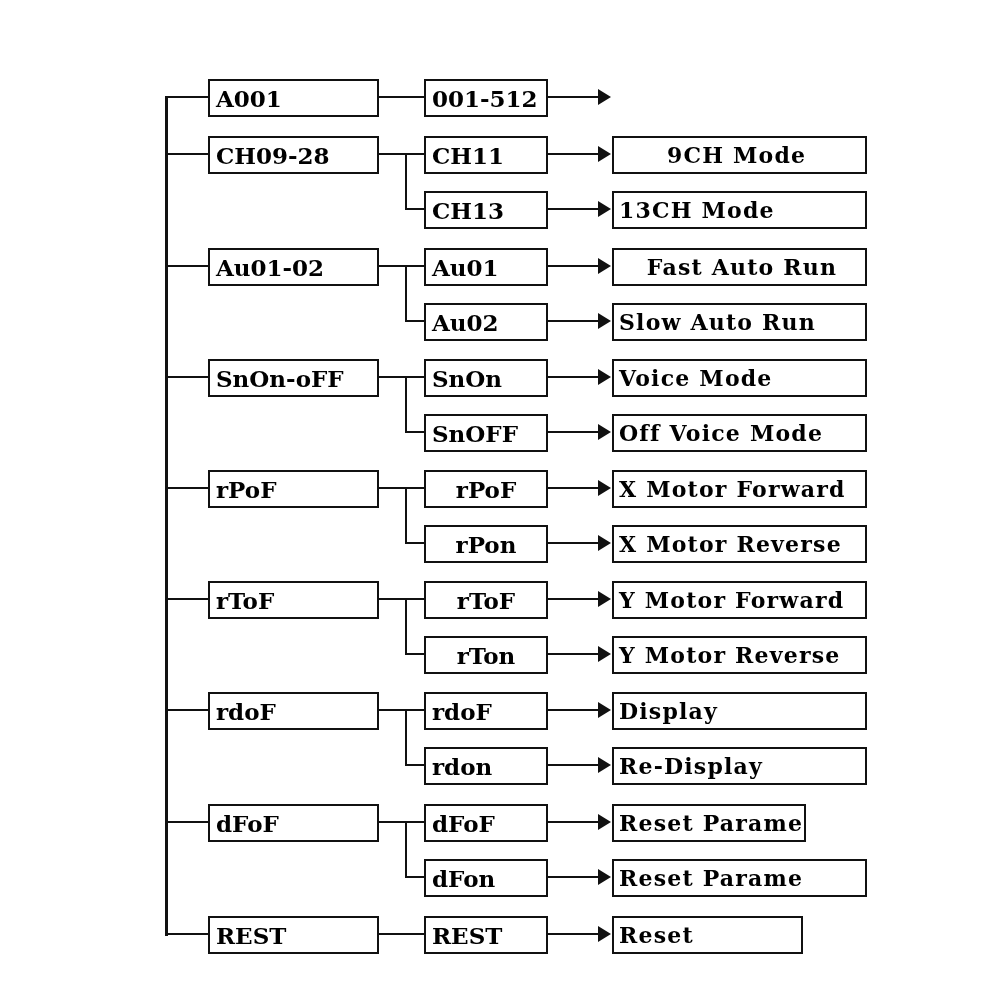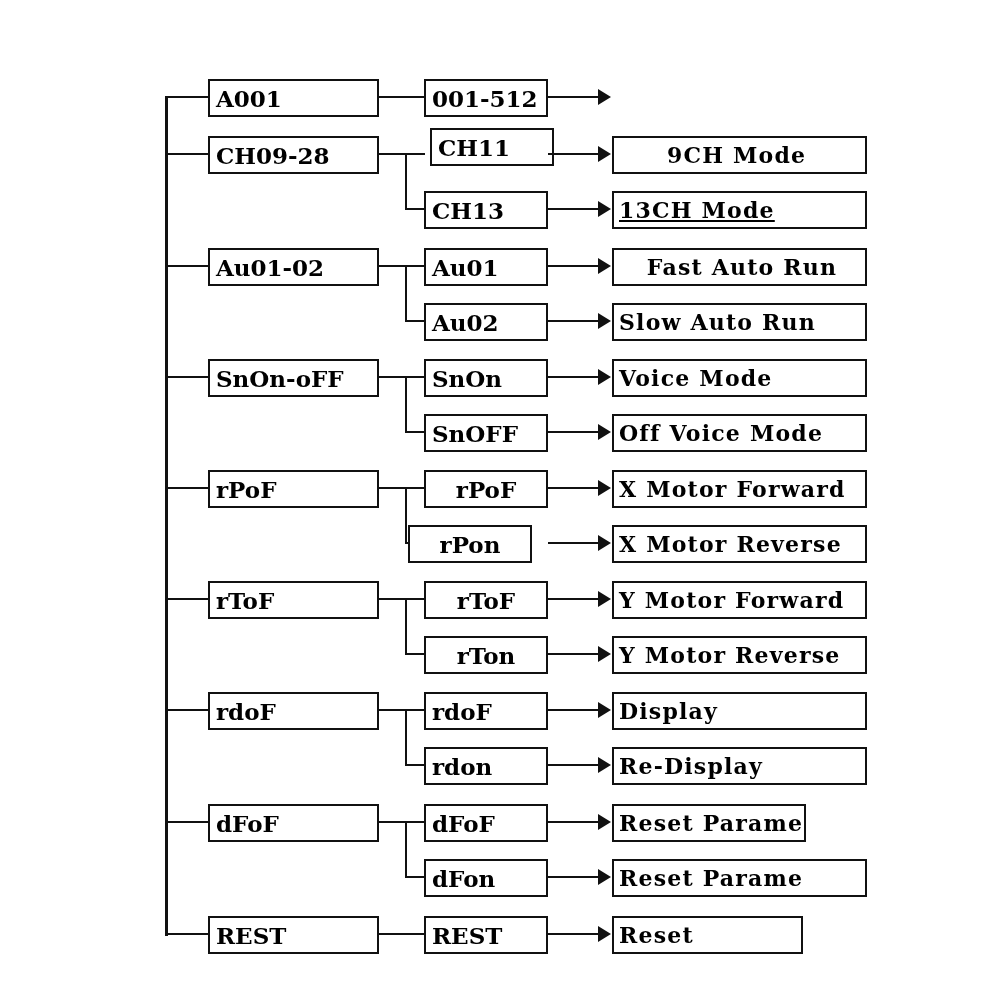--- a/index.html
+++ b/index.html
@@ -104,35 +104,35 @@
 
   <div class="ln" style="left:165px; top:153px; width:45px; height:2px;"></div>
   <div class="node col1" style="left:208px; top:136px; width:171px; height:38px;">
     <span class="lbl">CH09-28</span>
   </div>
   <div class="ln" style="left:379px; top:153px; width:28px; height:2px;"></div>
   <div class="ln" style="left:405px; top:153px; width:2px; height:56px;"></div>
   <div class="ln" style="left:405px; top:153px; width:20px; height:2px;"></div>
   <div class="ln" style="left:405px; top:208px; width:20px; height:2px;"></div>
 
-  <div class="node col2" style="left:424px; top:128px; width:124px; height:38px;margin-left:6px;">
+  <div class="node col2" style="left:424px; top:136px; width:124px; height:38px;">
     <span class="lbl">CH11</span>
   </div>
   <div class="ln" style="left:548px; top:153px; width:52px; height:2px;"></div>
   <div class="arrow" style="left:598px; top:146px;"></div>
   <div class="node col3" style="left:612px; top:136px; width:255px; height:38px;padding-left:48px;">
     <span class="lbl">9CH Mode</span>
   </div>
 
   <div class="node col2" style="left:424px; top:191px; width:124px; height:38px;">
     <span class="lbl">CH13</span>
   </div>
   <div class="ln" style="left:548px; top:208px; width:52px; height:2px;"></div>
   <div class="arrow" style="left:598px; top:201px;"></div>
-  <div class="node col3" style="left:612px; top:191px; width:255px; height:38px;text-decoration:underline;">
+  <div class="node col3" style="left:612px; top:191px; width:255px; height:38px;">
     <span class="lbl">13CH Mode</span>
   </div>
 
   <div class="ln" style="left:165px; top:265px; width:45px; height:2px;"></div>
   <div class="node col1" style="left:208px; top:248px; width:171px; height:38px;">
     <span class="lbl">Au01-02</span>
   </div>
   <div class="ln" style="left:379px; top:265px; width:28px; height:2px;"></div>
   <div class="ln" style="left:405px; top:265px; width:2px; height:56px;"></div>
   <div class="ln" style="left:405px; top:265px; width:20px; height:2px;"></div>
@@ -194,21 +194,21 @@
 
   <div class="node col2 center" style="left:424px; top:470px; width:124px; height:38px;">
     <span class="lbl">rPoF</span>
   </div>
   <div class="ln" style="left:548px; top:487px; width:52px; height:2px;"></div>
   <div class="arrow" style="left:598px; top:480px;"></div>
   <div class="node col3" style="left:612px; top:470px; width:255px; height:38px;">
     <span class="lbl">X Motor Forward</span>
   </div>
 
-  <div class="node col2 center" style="left:408px; top:525px; width:124px; height:38px;">
+  <div class="node col2 center" style="left:424px; top:525px; width:124px; height:38px;">
     <span class="lbl">rPon</span>
   </div>
   <div class="ln" style="left:548px; top:542px; width:52px; height:2px;"></div>
   <div class="arrow" style="left:598px; top:535px;"></div>
   <div class="node col3" style="left:612px; top:525px; width:255px; height:38px;">
     <span class="lbl">X Motor Reverse</span>
   </div>
 
   <div class="ln" style="left:165px; top:598px; width:45px; height:2px;"></div>
   <div class="node col1" style="left:208px; top:581px; width:171px; height:38px;">

